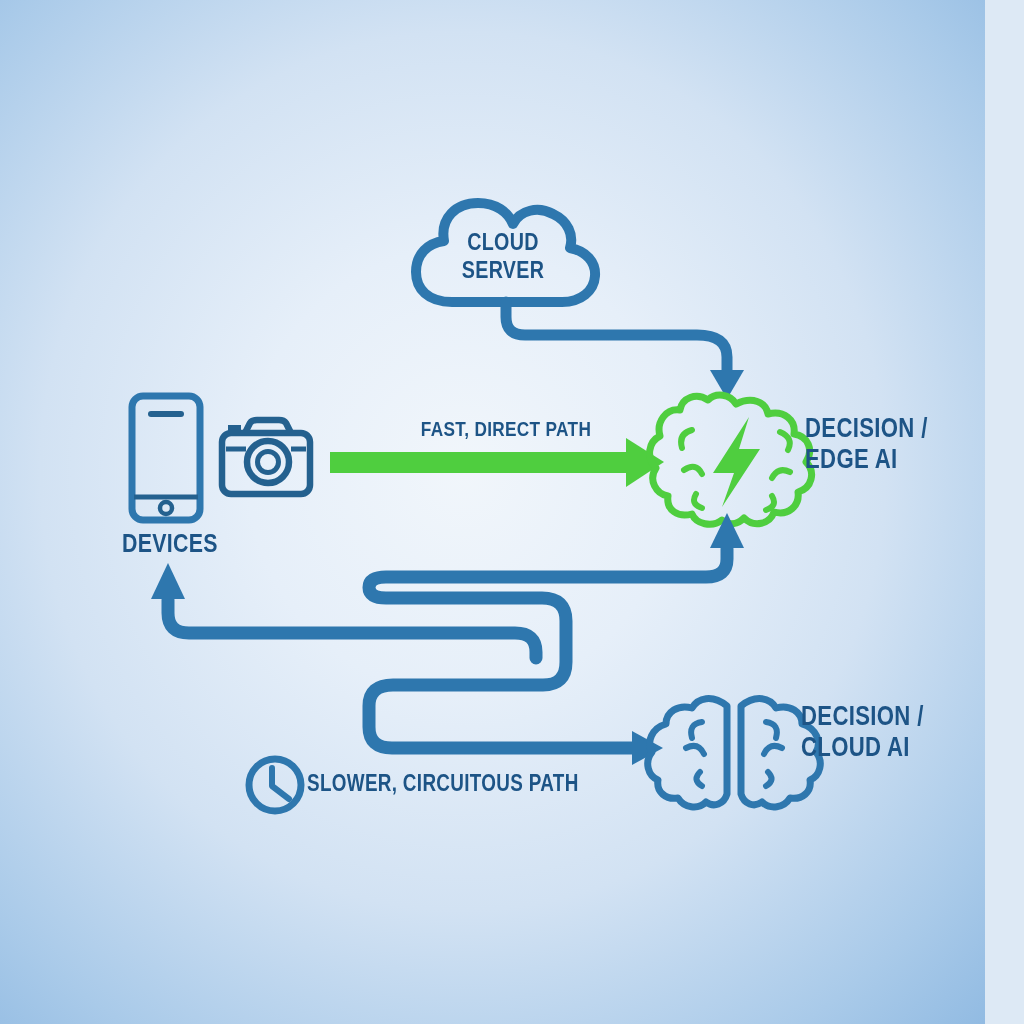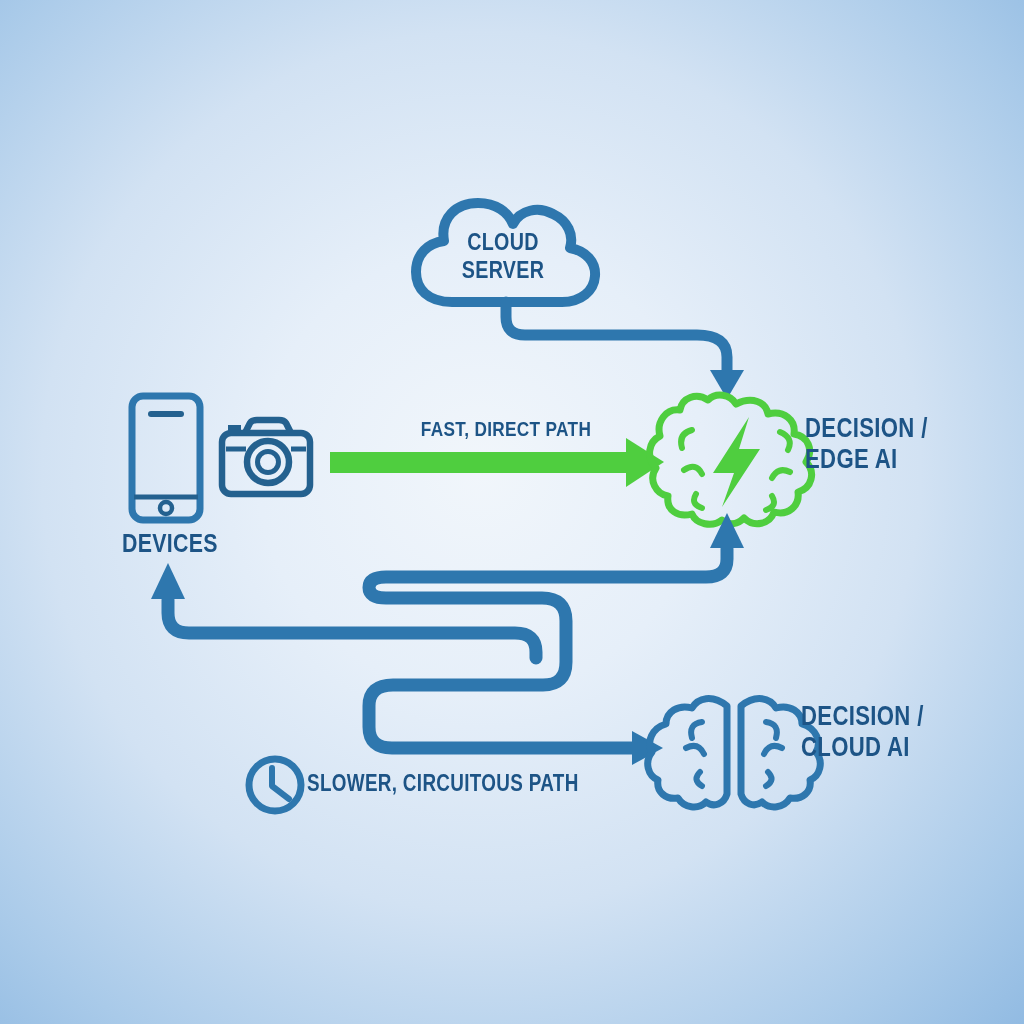--- a/index.html
+++ b/index.html
@@ -1,20 +1,21 @@
 <!DOCTYPE html>
 <html><head>
 <meta charset="utf-8">
 <style>
   html,body{margin:0;padding:0;background:#dde9f5;}
   .canvas{
-    position:relative;width:1024px;height:1024px;overflow:hidden;
+    position:relative;width:945px;height:1024px;overflow:hidden;
     background:radial-gradient(ellipse 78% 78% at 47% 46%,
       #f1f6fb 0%, #e6eff9 28%, #d2e2f3 55%, #a9cae9 82%, #8db8e1 100%);
     font-family:"Liberation Sans", sans-serif;
+    padding-left:40px;
   }
   svg{position:absolute;left:0;top:0;}
   .label{
     position:absolute;color:#1d5486;font-weight:bold;
     transform:scaleX(.82);transform-origin:0 0;
     letter-spacing:.4px;white-space:nowrap;line-height:1.15;
   }
   .label.centered{text-align:center;transform-origin:50% 0;}
   .label .line{display:block;}
   .blue-stroke{stroke:#2e77ae;fill:none;}

